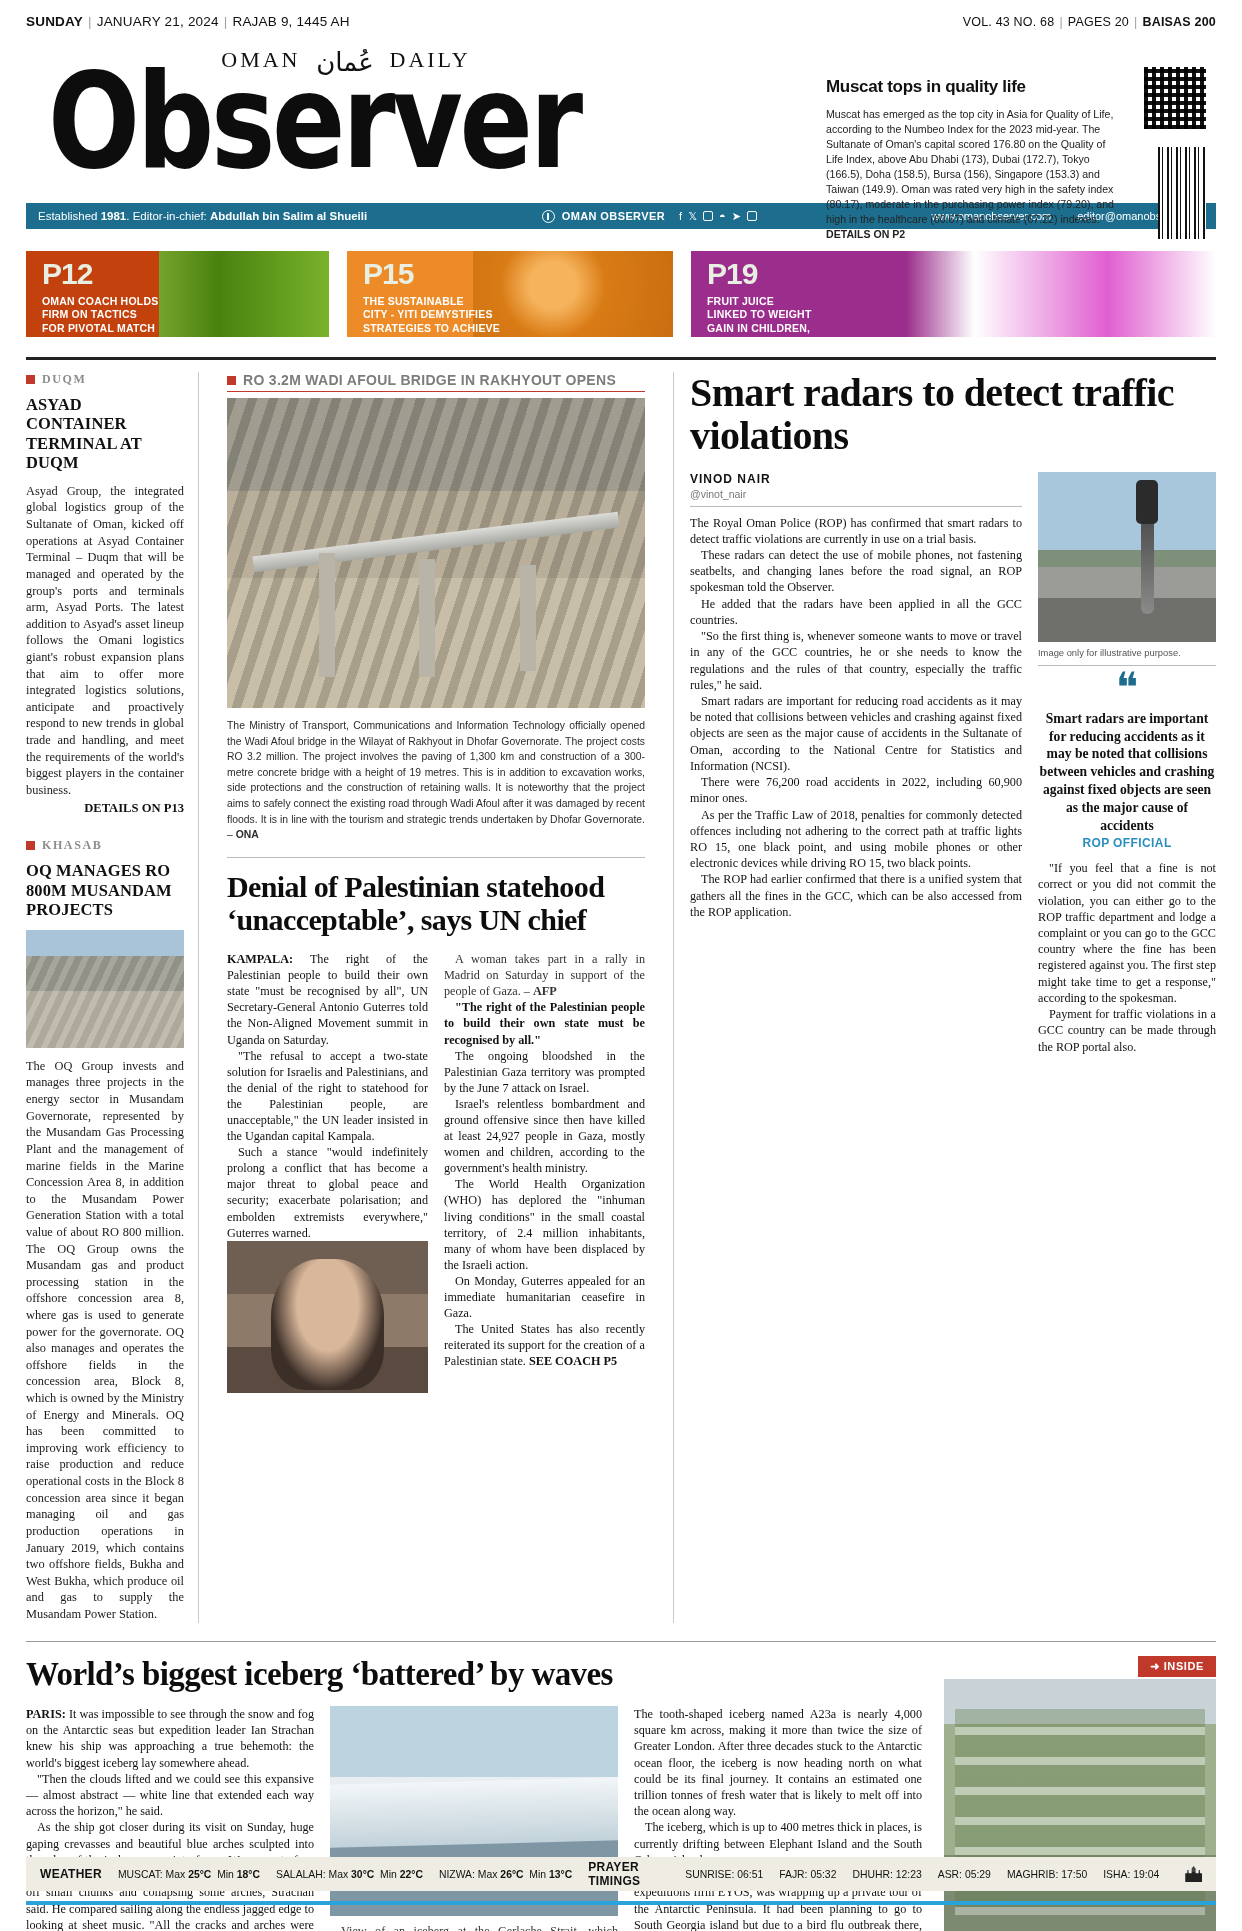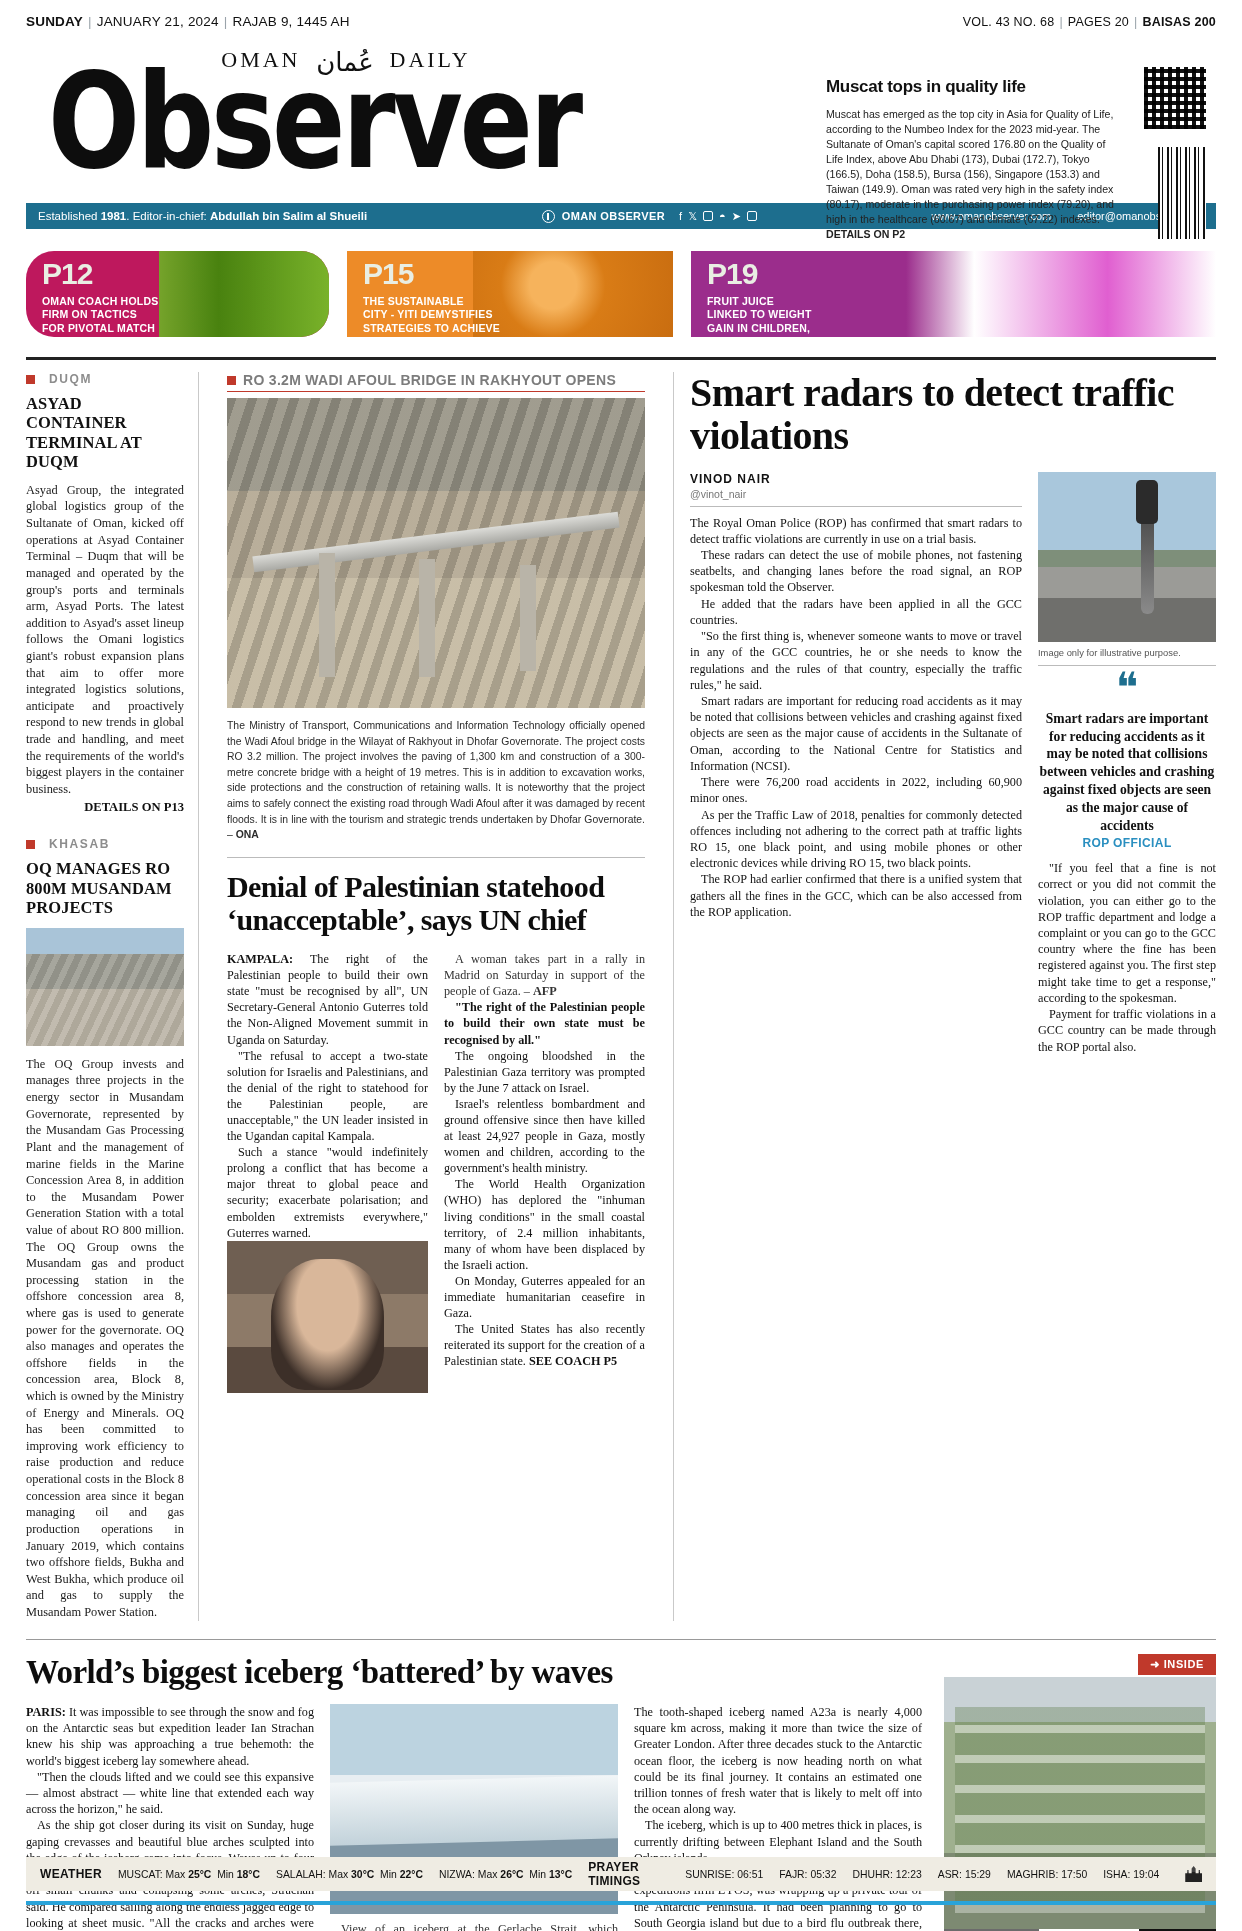--- a/index.html
+++ b/index.html
@@ -62,42 +62,42 @@
   .circ::after { content:""; position:absolute; left:4.4px; top:2px; width:2px; height:7px; background:#fff; }
   .sq { width:10px; height:10px; border:1.4px solid #fff; display:inline-block; border-radius:2px; }
 
   
   .promos { display:flex; gap:18px; margin-top:22px; }
   .promo { position:relative; height:86px; overflow:hidden; color:#fff; }
   .promo .num { position:absolute; left:16px; top:6px; font-family:"Liberation Sans", sans-serif;
     font-size:30px; font-weight:bold; color:#e9eee3; letter-spacing:-1px; }
   .promo .txt { position:absolute; left:16px; top:44px; font-family:"Liberation Sans", sans-serif;
     font-size:10.5px; font-weight:bold; line-height:1.28; color:#fff; letter-spacing:.2px; }
-  .p12 { flex:0 0 303px; background:#be185d;border-radius:28px; }
+  .p12 { flex:0 0 303px; background:#c2410c; }
   .p12 .bg { position:absolute; right:0; top:0; width:170px; height:100%;
     background:linear-gradient(90deg,#7aa03c 0%, #4f7f1f 35%, #7fae3d 100%);
     filter:saturate(1.2); }
   .p15 { flex:0 0 326px; background:#ed8b28; }
   .p15 .bg { position:absolute; right:0; top:0; width:200px; height:100%;
     background:radial-gradient(circle at 40% 40%, #f6b35c 0 18%, #d97c16 40%, #c96d10 100%); }
   .p19 { flex:1 1 auto; background:#9b2d8c; }
   .p19 .bg { position:absolute; right:0; top:0; width:310px; height:100%;
     background:linear-gradient(90deg,#9b2d8c 0%, #ffffff 22%, #e05fd0 65%, #ffffff 100%); }
   .promo .num, .promo .txt { z-index:2; }
 
   .rule-thick { border-top:3px solid #222; margin:20px 0 0 0; }
 
   
   .main { display:flex; gap:0; margin-top:12px; }
   .col-left { width:172px; flex:0 0 172px; padding-right:14px; }
   .col-mid { width:476px; flex:0 0 476px; padding:0 28px; border-left:1px solid #c9c9c9; border-right:1px solid #c9c9c9; }
   .col-right { flex:1 1 auto; padding-left:16px; }
 
-  .kicker { font-family:Liberation Sans, sans-serif; font-size:12px; font-weight:bold;
-    letter-spacing:1.6px; color:#8d8d8d; display:flex; align-items:center; gap:14px; margin-bottom:8px; }
+  .kicker { font-family:Liberation Serif, serif; font-size:12px; font-weight:bold;
+    letter-spacing:1.6px; color:#8d8d8d; display:flex; align-items:center; gap:7px; margin-bottom:8px; }
   .kicker .dot { width:9px; height:9px; background:#c0392b; display:inline-block; }
 
   .sub-hed { font-family:"Liberation Serif", serif; font-weight:bold; font-size:16.5px;
     line-height:1.18; letter-spacing:.1px; margin:0 0 10px 0; color:#111; }
   .body-txt { font-family:"Liberation Serif", serif; font-size:12.4px; line-height:1.34;
     text-align:justify; color:#1a1a1a; margin:0; }
   .details { font-family:"Liberation Serif", serif; font-weight:bold; font-size:12.6px;
     text-align:right; margin-top:3px; }
   .ph-khasab { height:118px; margin-top:8px;
     background:linear-gradient(180deg,#a9c4d8 0 22%, #9a9a90 22% 52%, #b9b2a4 52% 100%); position:relative; }
@@ -414,21 +414,21 @@
     <div class="fbar">
       <span class="lbl">WEATHER</span>
       <span class="itm"><span>MUSCAT:</span> <span>Max</span> <b>25°C</b> &nbsp;<span>Min</span> <b>18°C</b></span>
       <span class="itm"><span>SALALAH:</span> <span>Max</span> <b>30°C</b> &nbsp;<span>Min</span> <b>22°C</b></span>
       <span class="itm"><span>NIZWA:</span> <span>Max</span> <b>26°C</b> &nbsp;<span>Min</span> <b>13°C</b></span>
       <span class="spacer"></span>
       <span class="lbl">PRAYER TIMINGS</span>
       <span class="itm"><span>SUNRISE:</span> <span>06:51</span></span>
       <span class="itm"><span>FAJR:</span> <span>05:32</span></span>
       <span class="itm"><span>DHUHR:</span> <span>12:23</span></span>
-      <span class="itm"><span>ASR:</span> <span>15:29</span></span>
+      <span class="itm"><span>ASR:</span> <span>05:29</span></span>
       <span class="itm"><span>MAGHRIB:</span> <span>17:50</span></span>
       <span class="itm"><span>ISHA:</span> <span>19:04</span></span>
       <span class="mosque"></span>
     </div>
     <div class="blue-rule"></div>
   </div>
 
 </div>
 
 </body></html>

